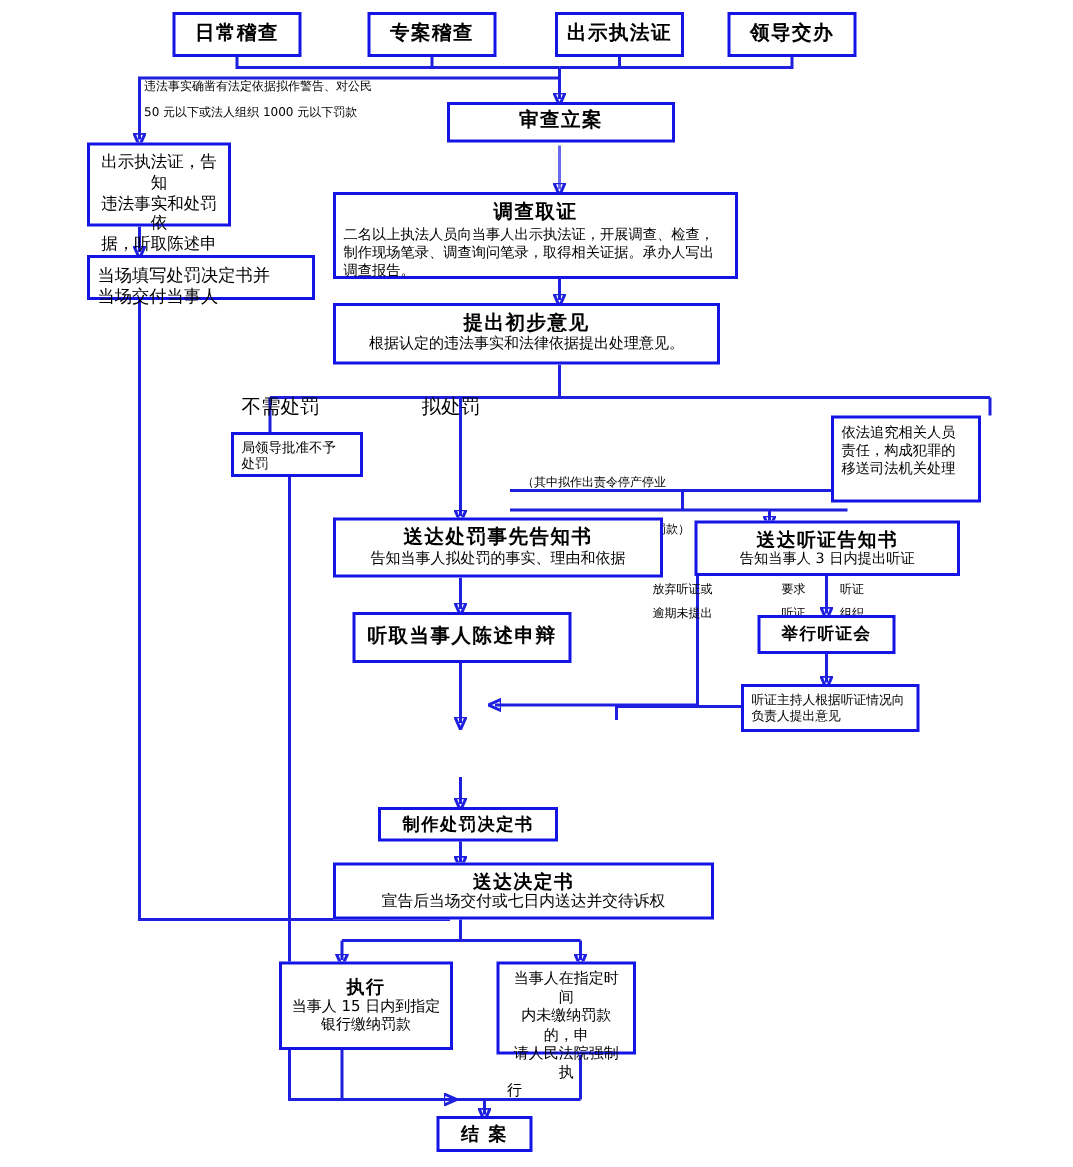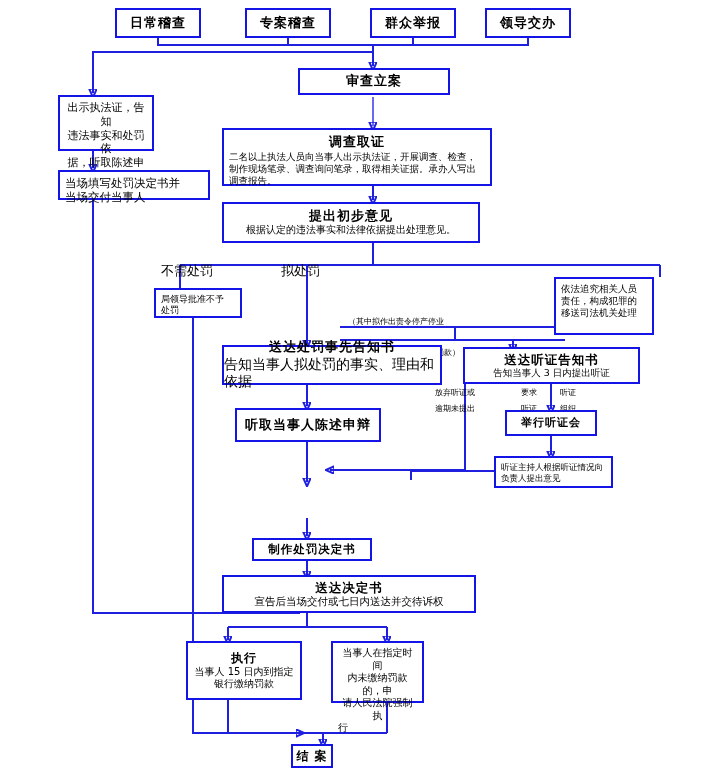--- a/index.html
+++ b/index.html
@@ -98,26 +98,30 @@
     <polyline points="228,733 387,733"></polyline>
   </svg>
 
   <div class="node" style="left:115px;top:8px;width:86px;height:30px;font-size:13px;">
     <span class="t1">日常稽查</span>
   </div>
   <div class="node" style="left:245px;top:8px;width:86px;height:30px;font-size:13px;">
     <span class="t1">专案稽查</span>
   </div>
   <div class="node" style="left:370px;top:8px;width:86px;height:30px;font-size:13px;">
-    <span class="t1">群众举报</span>
+    <span class="t1">出示执法证</span>
   </div>
   <div class="node" style="left:485px;top:8px;width:86px;height:30px;font-size:13px;">
     <span class="t1">领导交办</span>
   </div>
 
+  <div class="lbl mini" style="left:96px;top:52px;width:215px;">
+    <div>违法事实确凿有法定依据拟作警告、对公民</div>
+    <div style="margin-top:5px;">50 元以下或法人组织 1000 元以下罚款</div>
+  </div>
 
   <div class="node" style="left:298px;top:68px;width:152px;height:27px;font-size:13px;">
     <span class="t1">审查立案</span>
   </div>
 
   <div class="node leftal" style="left:58px;top:95px;width:96px;height:56px;font-size:11px;">
     <div class="t2">出示执法证，告知</div>
     <div class="t2">违法事实和处罚依</div>
     <div class="t2">据，听取陈述申辩</div>
   </div>
@@ -153,21 +157,21 @@
     <div class="t2" style="font-size:9.5px;">移送司法机关处理</div>
   </div>
 
   <div class="lbl mini" style="left:348px;top:316px;width:220px;">
     <div>（其中拟作出责令停产停业</div>
     <div style="margin-top:19px;">吊销排污许可证、较大额罚款）</div>
   </div>
 
   <div class="node" style="left:222px;top:345px;width:220px;height:40px;">
     <div class="t1" style="font-size:13px;">送达处罚事先告知书</div>
-    <div class="t2" style="font-size:14px;">告知当事人拟处罚的事实、理由和依据</div>
+    <div class="t2" style="font-size:10px;">告知当事人拟处罚的事实、理由和依据</div>
   </div>
 
   <div class="node" style="left:463px;top:347px;width:177px;height:37px;">
     <div class="t1" style="font-size:12.5px;">送达听证告知书</div>
     <div class="t2" style="font-size:9.5px;">告知当事人 3 日内提出听证</div>
   </div>
 
   <div class="lbl mini" style="left:435px;top:387px;">
     <div>放弃听证或</div>
     <div style="margin-top:4px;">逾期未提出</div>
@@ -211,17 +215,17 @@
     <div class="t2" style="font-size:10px;">银行缴纳罚款</div>
   </div>
 
   <div class="node leftal" style="left:331px;top:641px;width:93px;height:62px;">
     <div class="t2" style="font-size:10px;">当事人在指定时间</div>
     <div class="t2" style="font-size:10px;">内未缴纳罚款的，申</div>
     <div class="t2" style="font-size:10px;">请人民法院强制执</div>
     <div class="t2" style="font-size:10px;">行</div>
   </div>
 
-  <div class="node" style="left:291px;top:744px;width:42px;height:24px;text-align:right;">
+  <div class="node" style="left:291px;top:744px;width:64px;height:24px;text-align:right;">
     <span class="t1" style="font-size:12px;">结  案</span>
   </div>
 
 </div>
 
 </body></html>

